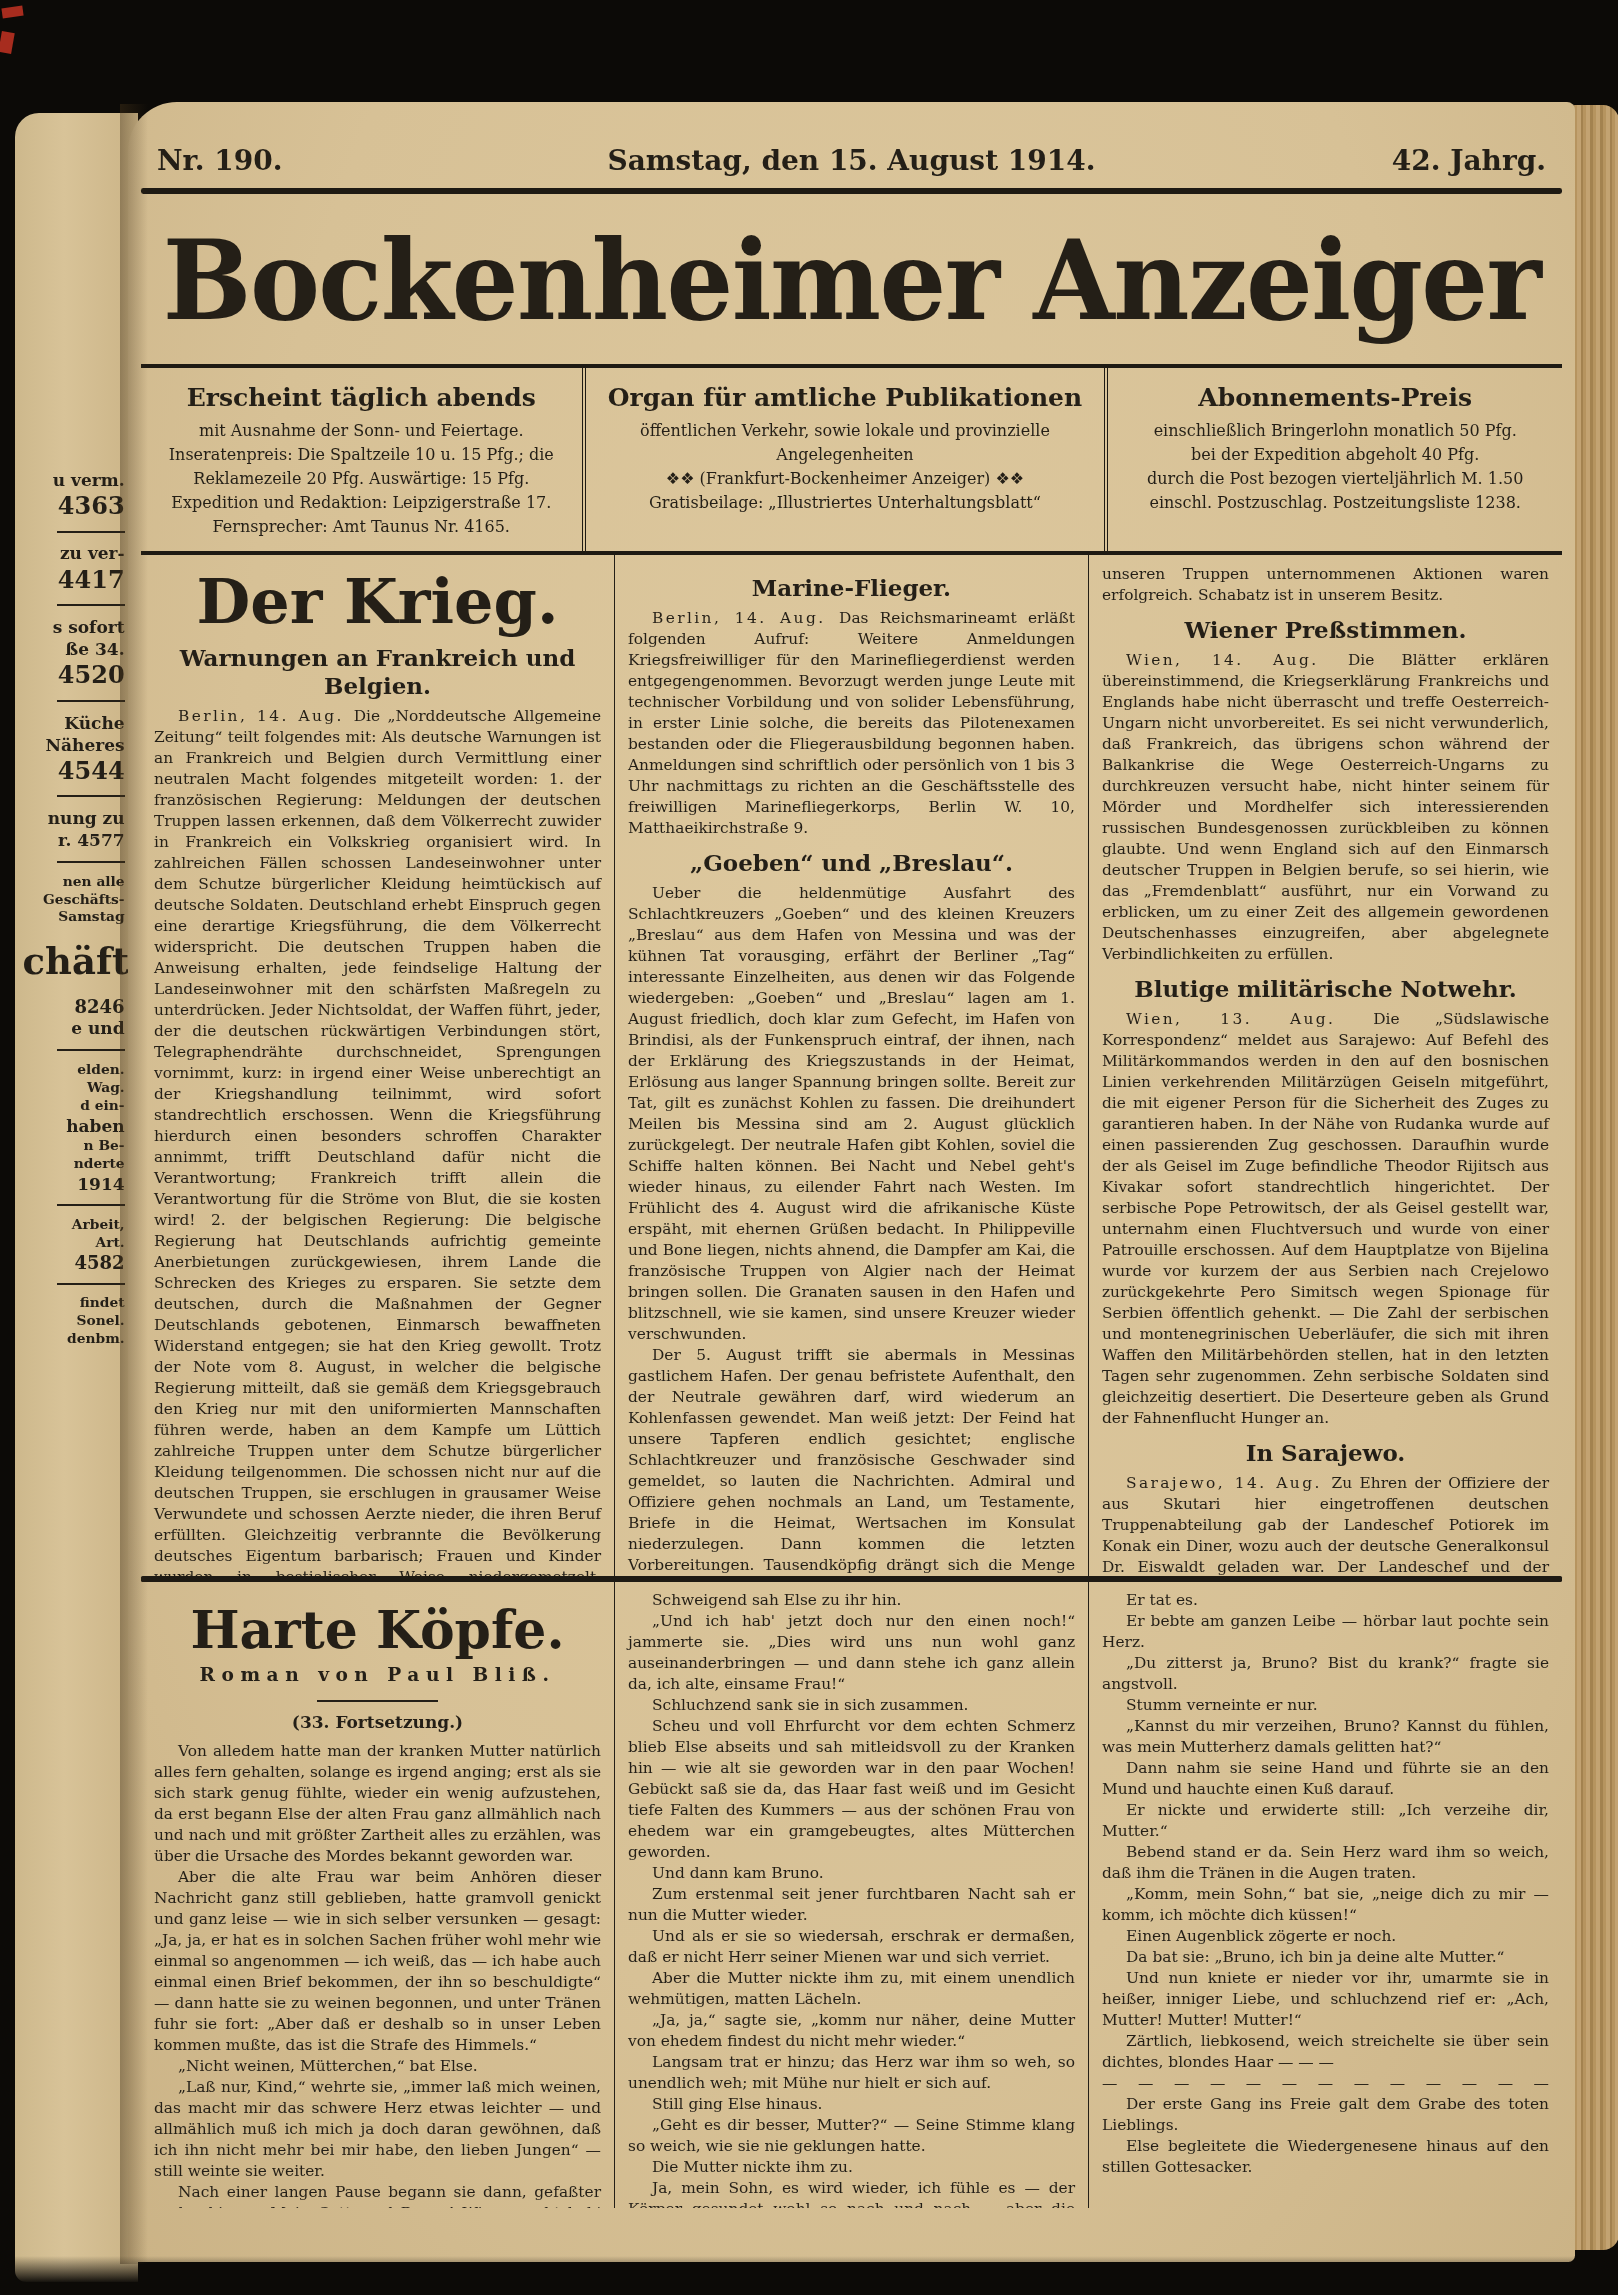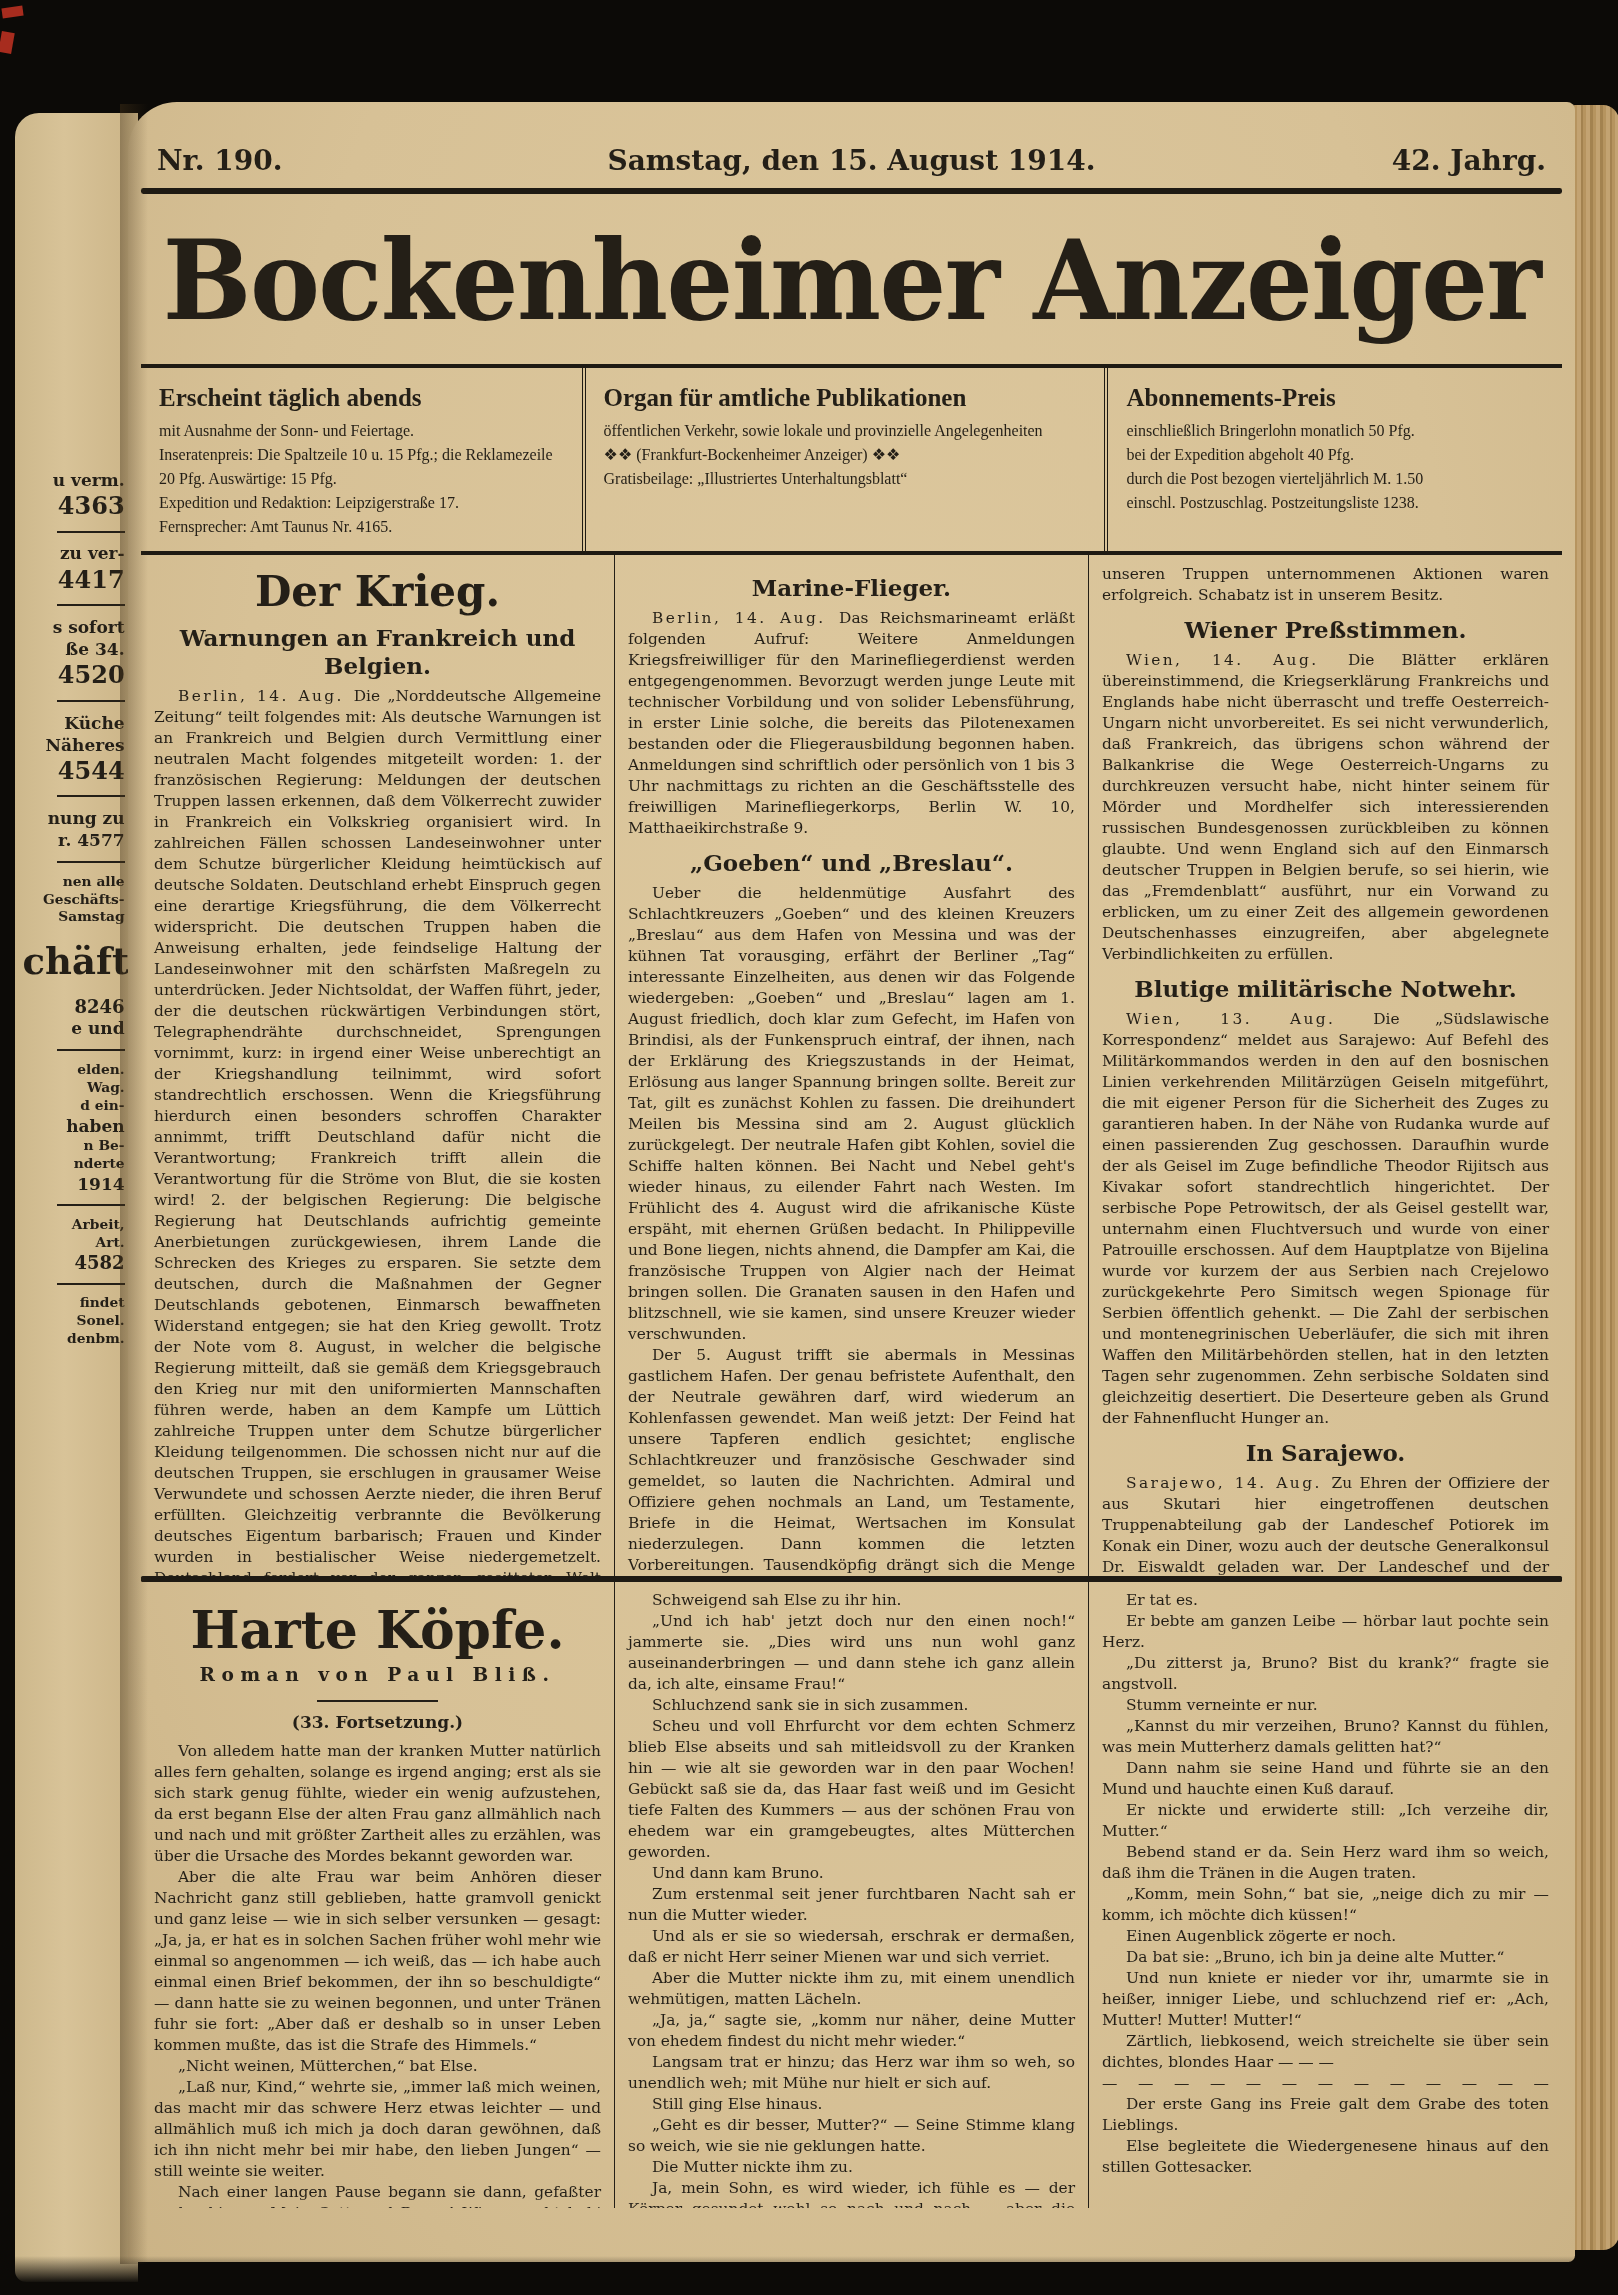--- a/index.html
+++ b/index.html
@@ -33,31 +33,31 @@
   
   .hdr{display:grid;grid-template-columns:1fr auto 1fr;align-items:baseline;padding:42px 29px 0;}
   .hdr span{font-size:28px;font-weight:bold;}
   .hdr .date{text-align:left;}
   .hdr .vol{text-align:right;}
   .rule-heavy{height:5.7px;background:#1e1a13;margin:11.3px 13px 0;border-radius:2.4px;}
   .masthead{font-size:105px;font-weight:bold;text-align:center;margin:8px 0 4.9px;line-height:1.5;
             letter-spacing:-1.6px;transform:scaleY(1.06);}
   
   .infobar{margin:0 13px;border-top:4.9px solid #1e1a13;border-bottom:4.9px solid #1e1a13;display:flex;}
-  .icell{padding:14.6px 18px 11.3px;text-align:left;font-family:Liberation Serif, serif;}
+  .icell{padding:14.6px 18px 11.3px;text-align:center;}
   .icell.c1{width:31%;}
   .icell.c2{width:37%;border-left:4.9px double #1e1a13;border-right:4.9px double #1e1a13;}
   .icell.c3{width:32%;}
   .blk.info-title{font-size:25px;font-weight:bold;margin-bottom:6.5px;line-height:1.2;}
   .blk.info-line{font-size:16px;line-height:1.5;font-weight:500;}
   
   .news{margin:0 13px;display:flex;height:1021px;overflow:hidden;}
   .ncol{flex:1 1 0;padding:9.7px 13px 0;overflow:hidden;}
   .ncol + .ncol{border-left:1.6px solid #241f17;}
-  .blk.headline-xl{font-size:42px;font-weight:bold;text-align:center;line-height:1.0;margin:6.5px 0 11.3px;}
+  .blk.headline-xl{font-size:62px;font-weight:bold;text-align:center;line-height:1.0;margin:6.5px 0 11.3px;}
   .blk.subhead{font-size:23px;font-weight:bold;text-align:center;margin:9.7px 0 6.5px;line-height:1.2;}
   .blk.para,.blk.para-cont,.blk.dashes{font-size:15.4px;line-height:21px;text-align:justify;}
   .blk.para{text-indent:24px;}
   .lead{letter-spacing:2.4px;}
   
   .rule-heavy2{height:6.5px;background:#1e1a13;margin:0 13px;border-radius:1.6px;}
   .feui{margin:0 13px;display:flex;height:626px;overflow:hidden;}
   .fcol{flex:1 1 0;padding:8px 13px 0;overflow:hidden;}
   .fcol + .fcol{border-left:1.6px solid #241f17;}
   .blk.headline-lg{font-size:52px;font-weight:bold;text-align:center;line-height:1.05;margin:13px 0 6.5px;}

